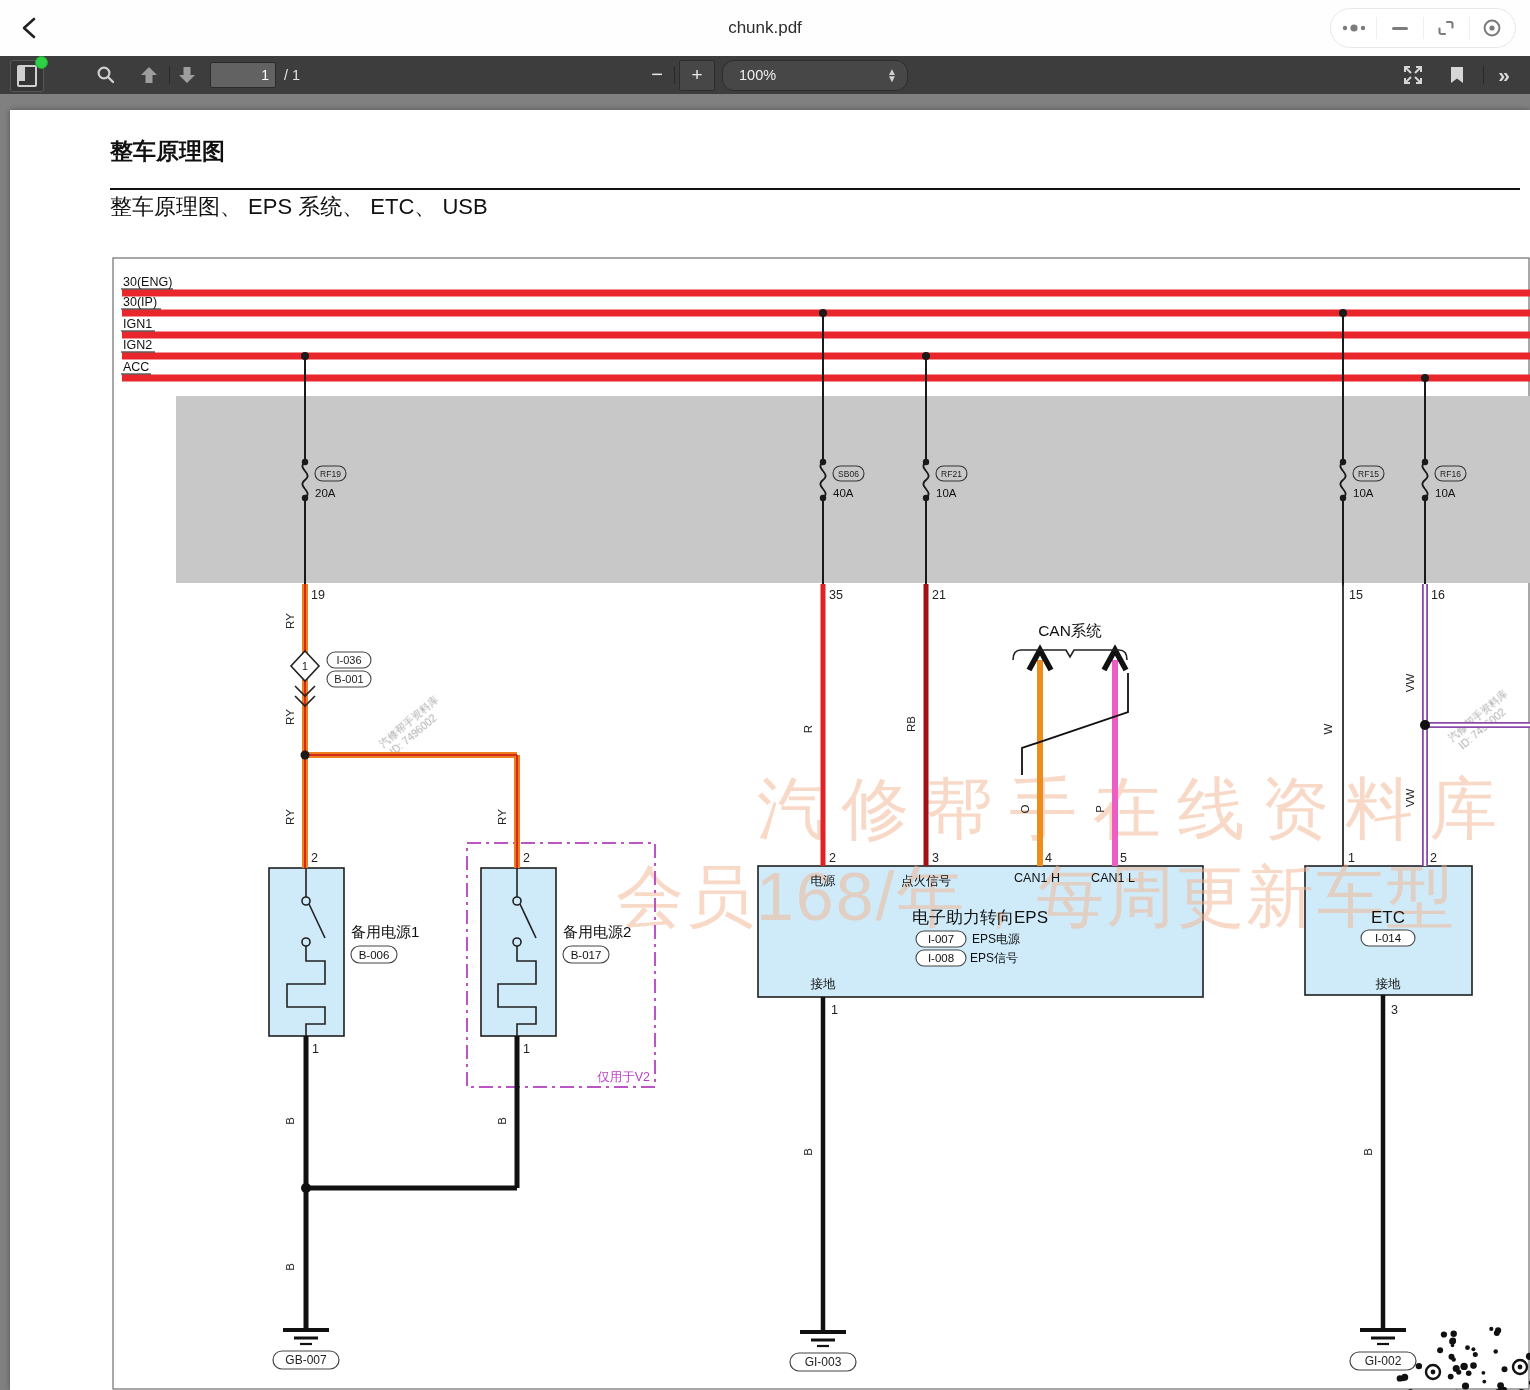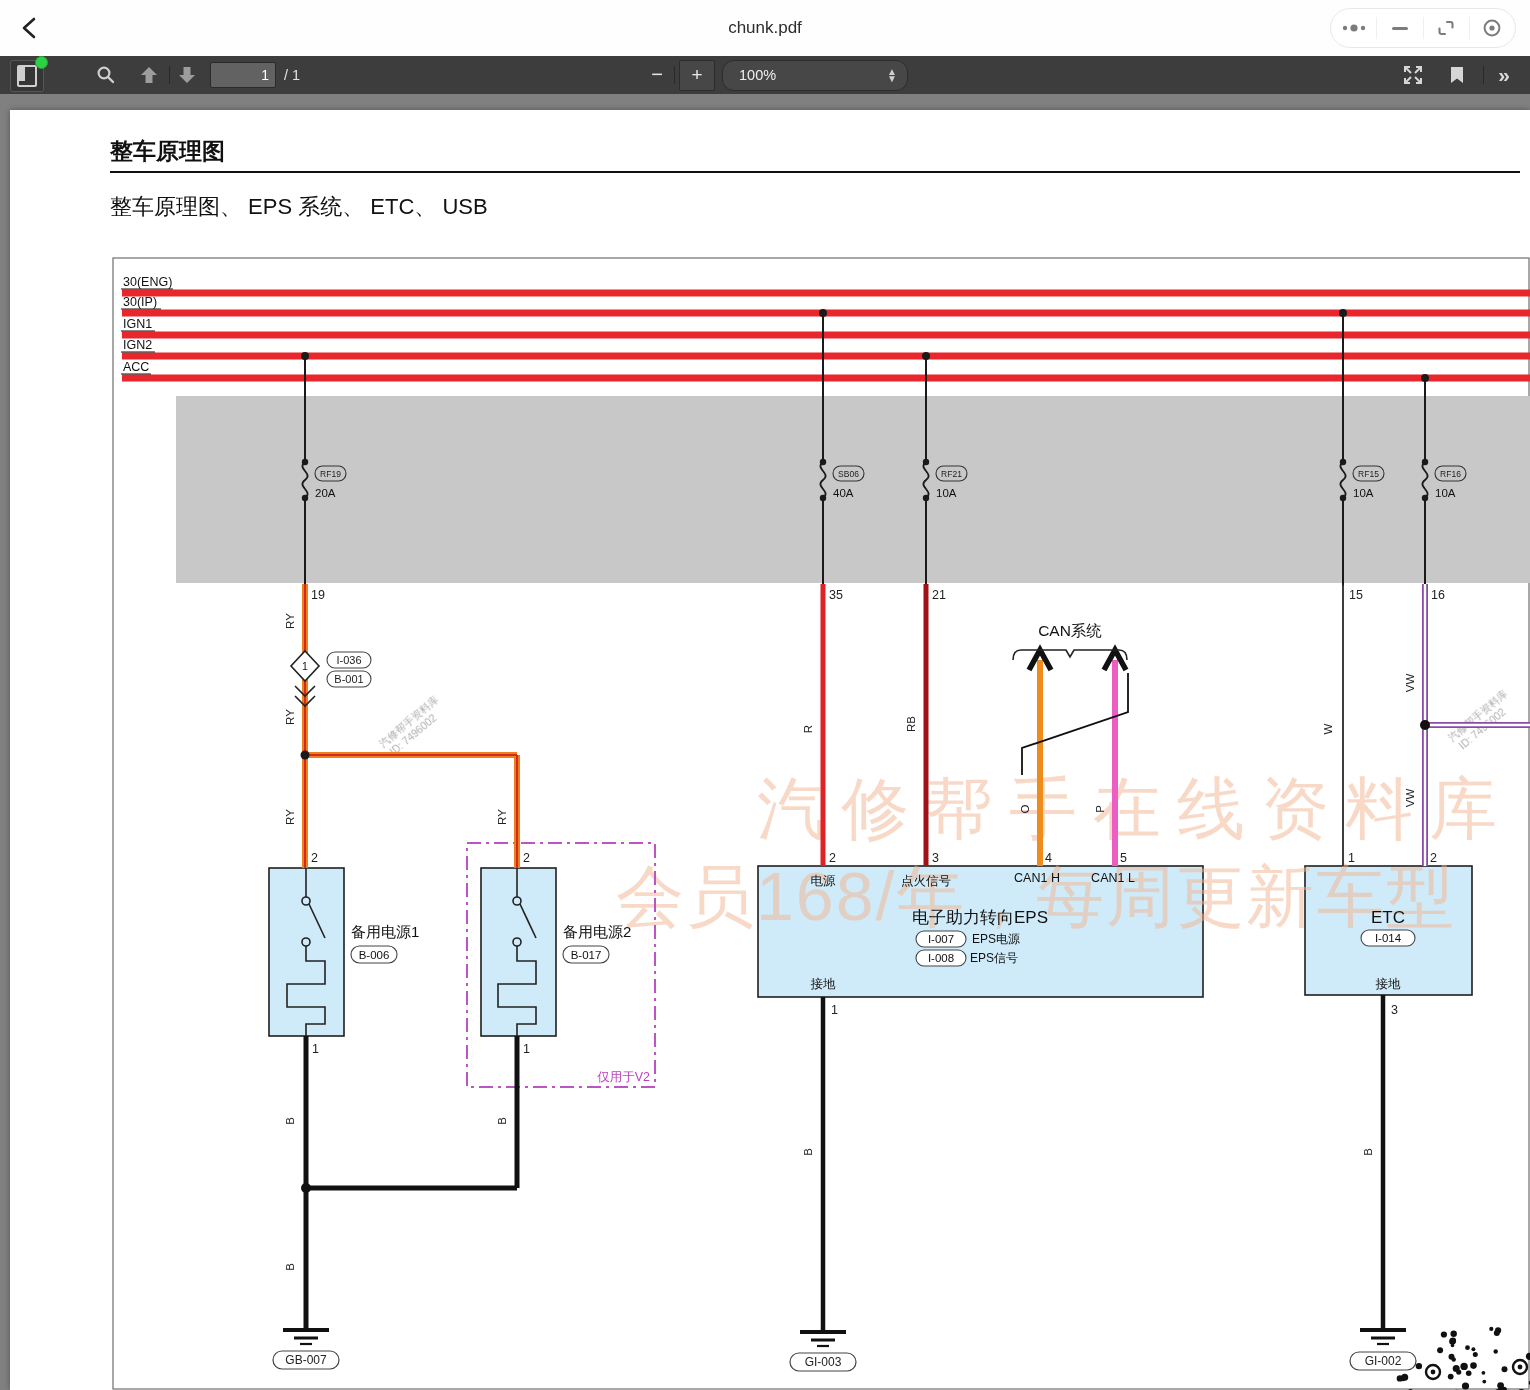--- a/index.html
+++ b/index.html
@@ -39,21 +39,21 @@
                border:1px solid #2c2c2c;border-radius:12px;color:#eee;font-size:14.5px;
                line-height:28px;padding-left:16px;cursor:pointer;}
   .zoom-arrows{position:absolute;right:10px;top:7px;font-size:10px;color:#cfcfcf;line-height:7px;}
   .right-ic{position:absolute;top:0;height:38px;display:flex;align-items:center;justify-content:center;cursor:pointer;}
   .chev{font-size:21px;color:#d9d9d9;font-weight:bold;}
   
   .content{position:absolute;left:0;top:94px;width:1530px;height:1296px;background:#808080;}
   .page{position:absolute;left:10px;top:16px;width:1520px;height:1280px;background:#ffffff;
         box-shadow:0 0 6px rgba(0,0,0,.35);}
   .doc-title{position:absolute;left:100px;top:26px;width:1410px;font-size:23px;font-weight:bold;
-             color:#101010;border-bottom:2px solid #111;padding-bottom:4px;}
+             color:#101010;border-bottom:2px solid #111;padding-bottom:21px;}
   .doc-subtitle{position:absolute;left:100px;top:82px;font-size:22px;color:#111;}
   svg text{font-family:"Liberation Sans",sans-serif;}
 </style>
 </head>
 <body>
 
 <div class="titlebar">
   <div class="back-btn">
     <svg width="28" height="28">
       <polyline points="18,5 8,14 18,23" fill="none" stroke="#222" stroke-width="2.6" stroke-linecap="round" stroke-linejoin="round"></polyline>

